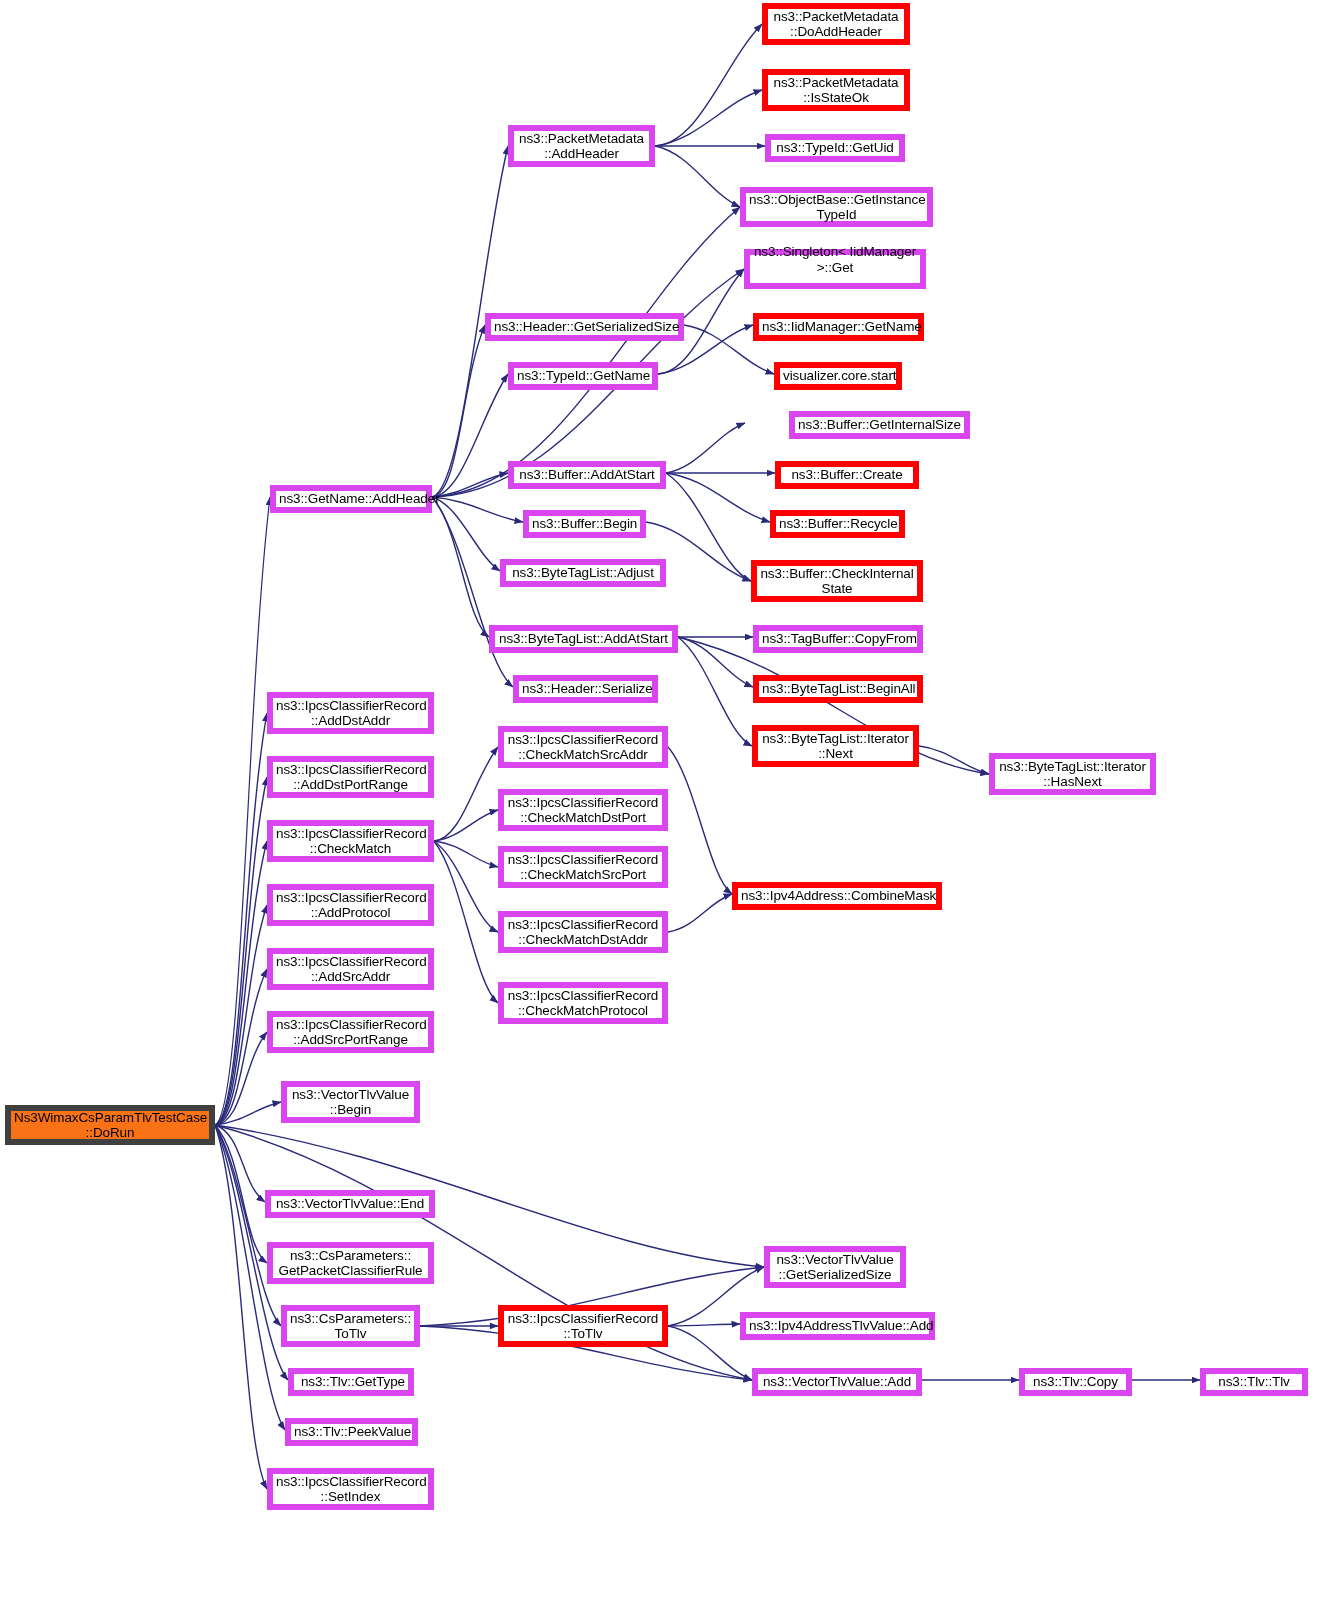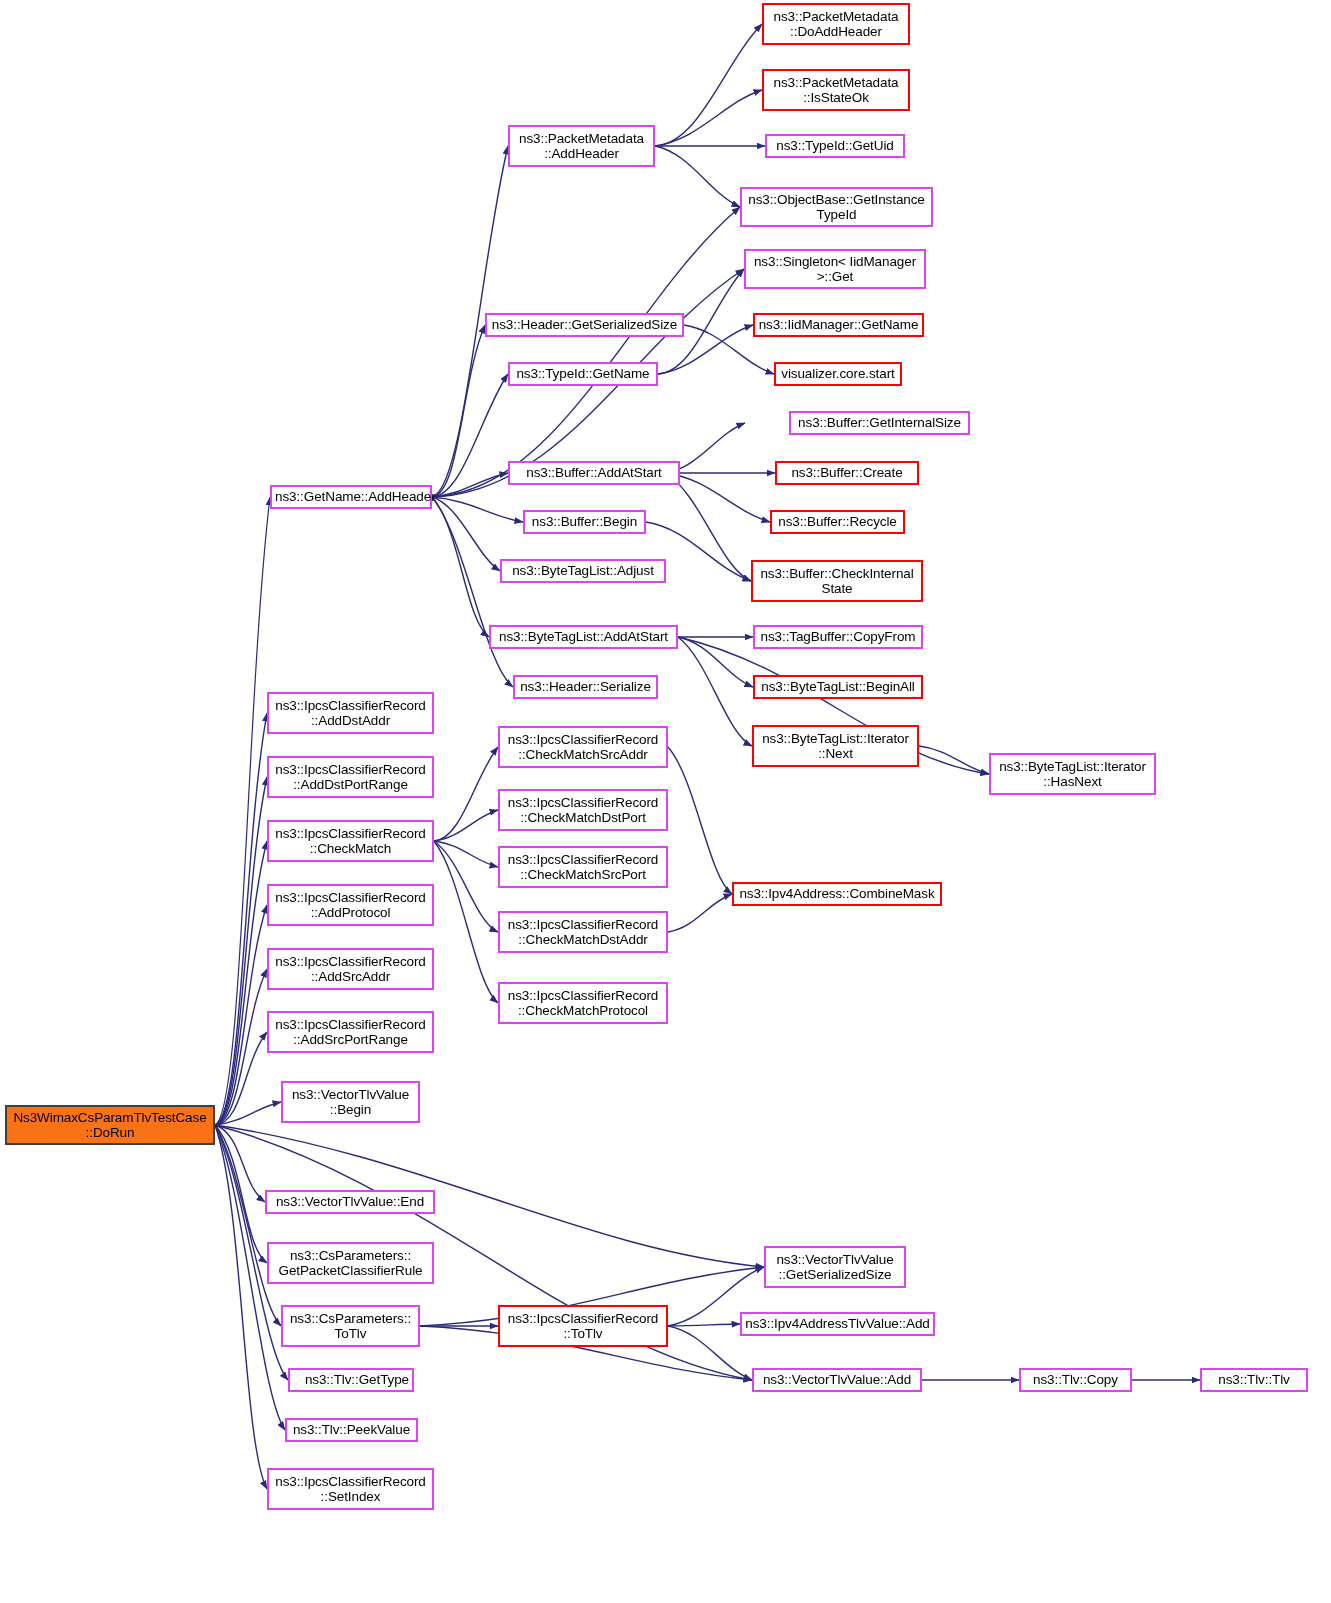--- a/index.html
+++ b/index.html
@@ -25,21 +25,21 @@
     pointer-events: none;
   }
   .node {
     position: absolute;
     box-sizing: border-box;
     display: flex;
     align-items: center;
     justify-content: center;
     text-align: center;
     background: #ffffff;
-    border: 2px solid #d946ef;
+    border: 6px solid #d946ef;
     color: #000000;
     font-size: 13.5px;
     line-height: 15.5px;
     letter-spacing: -0.1px;
     white-space: pre-line;
     padding: 8px 3px;
     z-index: 5;
   }
   .node.red {
     border-color: #ff0000;
@@ -131,28 +131,28 @@
       <div class="node" style="left: 270px; top: 485px; width: 162px; height: 24px;"><span class="node-label">ns3::GetName::AddHeader</span></div>
       <div class="node" style="left: 508px; top: 125px; width: 147px; height: 42px;"><span class="node-label">ns3::PacketMetadata
 ::AddHeader</span></div>
       <div class="node red" style="left: 762px; top: 3px; width: 148px; height: 42px;"><span class="node-label">ns3::PacketMetadata
 ::DoAddHeader</span></div>
       <div class="node red" style="left: 762px; top: 69px; width: 148px; height: 42px;"><span class="node-label">ns3::PacketMetadata
 ::IsStateOk</span></div>
       <div class="node" style="left: 765px; top: 134px; width: 140px; height: 24px;"><span class="node-label">ns3::TypeId::GetUid</span></div>
       <div class="node" style="left: 740px; top: 187px; width: 193px; height: 40px;"><span class="node-label">ns3::ObjectBase::GetInstance
 TypeId</span></div>
-      <div class="node" style="left: 744px; top: 249px; width: 182px; height: 40px;"><span class="node-label">ns3::Singleton&lt; IidManager
+      <div class="node" style="left: 744px; top: 249px; width: 182px; height: 40px; align-items: flex-end;"><span class="node-label">ns3::Singleton&lt; IidManager
 &gt;::Get</span></div>
       <div class="node" style="left: 485px; top: 313px; width: 199px; height: 24px;"><span class="node-label">ns3::Header::GetSerializedSize</span></div>
       <div class="node" style="left: 508px; top: 362px; width: 150px; height: 24px;"><span class="node-label">ns3::TypeId::GetName</span></div>
       <div class="node red" style="left: 753px; top: 313px; width: 171px; height: 24px;"><span class="node-label">ns3::IidManager::GetName</span></div>
       <div class="node red" style="left: 774px; top: 362px; width: 128px; height: 24px;"><span class="node-label">visualizer.core.start</span></div>
       <div class="node" style="left: 745px; top: 411px; width: 181px; height: 24px; margin-left: 44px;"><span class="node-label">ns3::Buffer::GetInternalSize</span></div>
-      <div class="node" style="left: 508px; top: 461px; width: 172px; height: 24px; text-align: center;"><span class="node-label">ns3::Buffer::AddAtStart</span></div>
+      <div class="node" style="left: 508px; top: 461px; width: 158px; height: 24px; text-align: center;"><span class="node-label">ns3::Buffer::AddAtStart</span></div>
       <div class="node red" style="left: 775px; top: 461px; width: 144px; height: 24px;"><span class="node-label">ns3::Buffer::Create</span></div>
       <div class="node red" style="left: 770px; top: 510px; width: 135px; height: 24px;"><span class="node-label">ns3::Buffer::Recycle</span></div>
       <div class="node" style="left: 523px; top: 510px; width: 123px; height: 24px;"><span class="node-label">ns3::Buffer::Begin</span></div>
       <div class="node" style="left: 500px; top: 559px; width: 166px; height: 24px;"><span class="node-label">ns3::ByteTagList::Adjust</span></div>
       <div class="node red" style="left: 751px; top: 560px; width: 172px; height: 42px;"><span class="node-label">ns3::Buffer::CheckInternal
 State</span></div>
       <div class="node" style="left: 489px; top: 625px; width: 189px; height: 24px;"><span class="node-label">ns3::ByteTagList::AddAtStart</span></div>
       <div class="node" style="left: 753px; top: 625px; width: 170px; height: 24px;"><span class="node-label">ns3::TagBuffer::CopyFrom</span></div>
       <div class="node red" style="left: 753px; top: 675px; width: 170px; height: 24px;"><span class="node-label">ns3::ByteTagList::BeginAll</span></div>
       <div class="node red" style="left: 752px; top: 725px; width: 167px; height: 42px;"><span class="node-label">ns3::ByteTagList::Iterator

